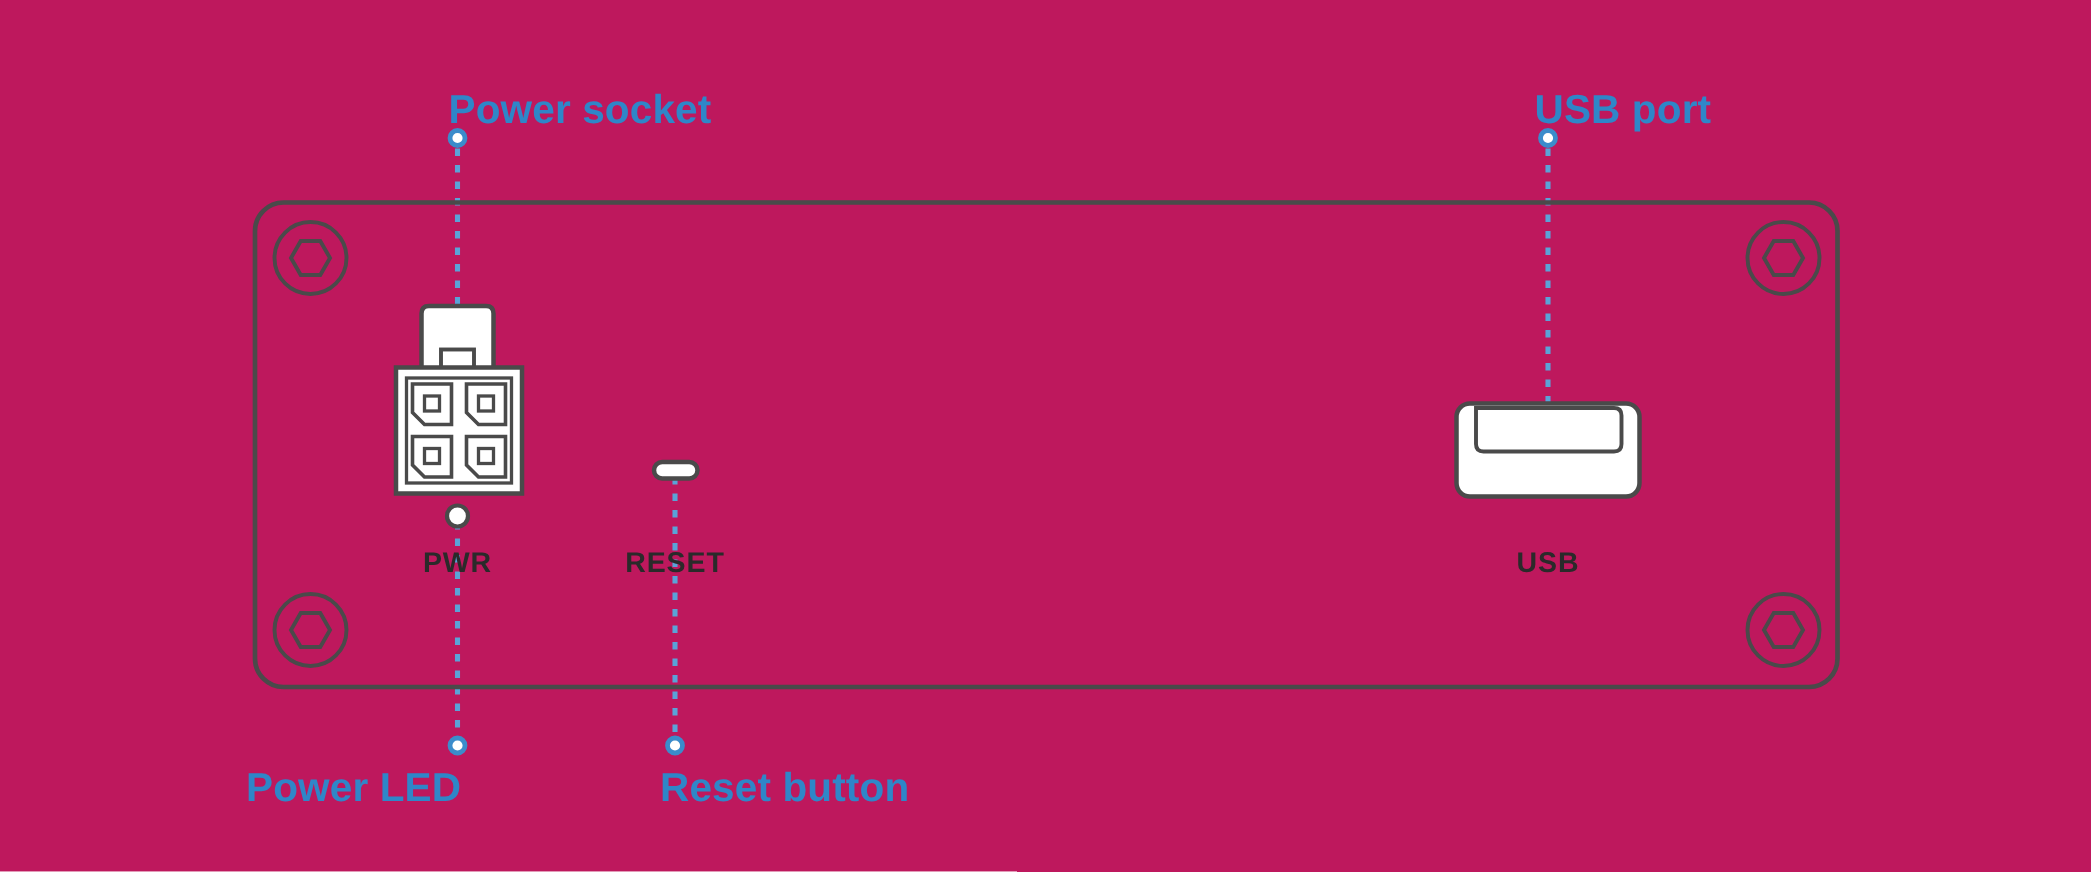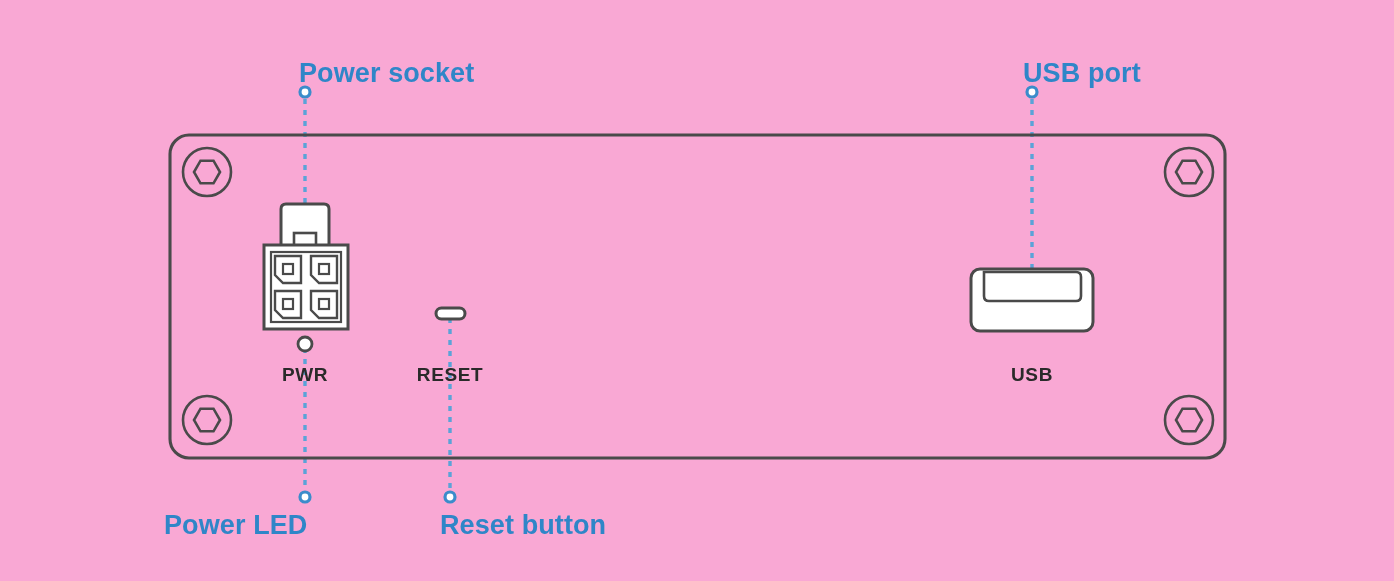--- a/index.html
+++ b/index.html
@@ -11,21 +11,21 @@
   body {
     font-family: "Liberation Sans", sans-serif;
     width: 1394px;
     height: 581px;
     overflow: hidden;
   }
   #diagram-root {
     position: relative;
     width: 1394px;
     height: 581px;
-    background: #f9a8d4;
+    background: #be185d;
   }
   svg#panel-svg {
     position: absolute;
     top: 0;
     left: 0;
     width: 1394px;
     height: 581px;
     display: block;
   }
   .callout-text {

